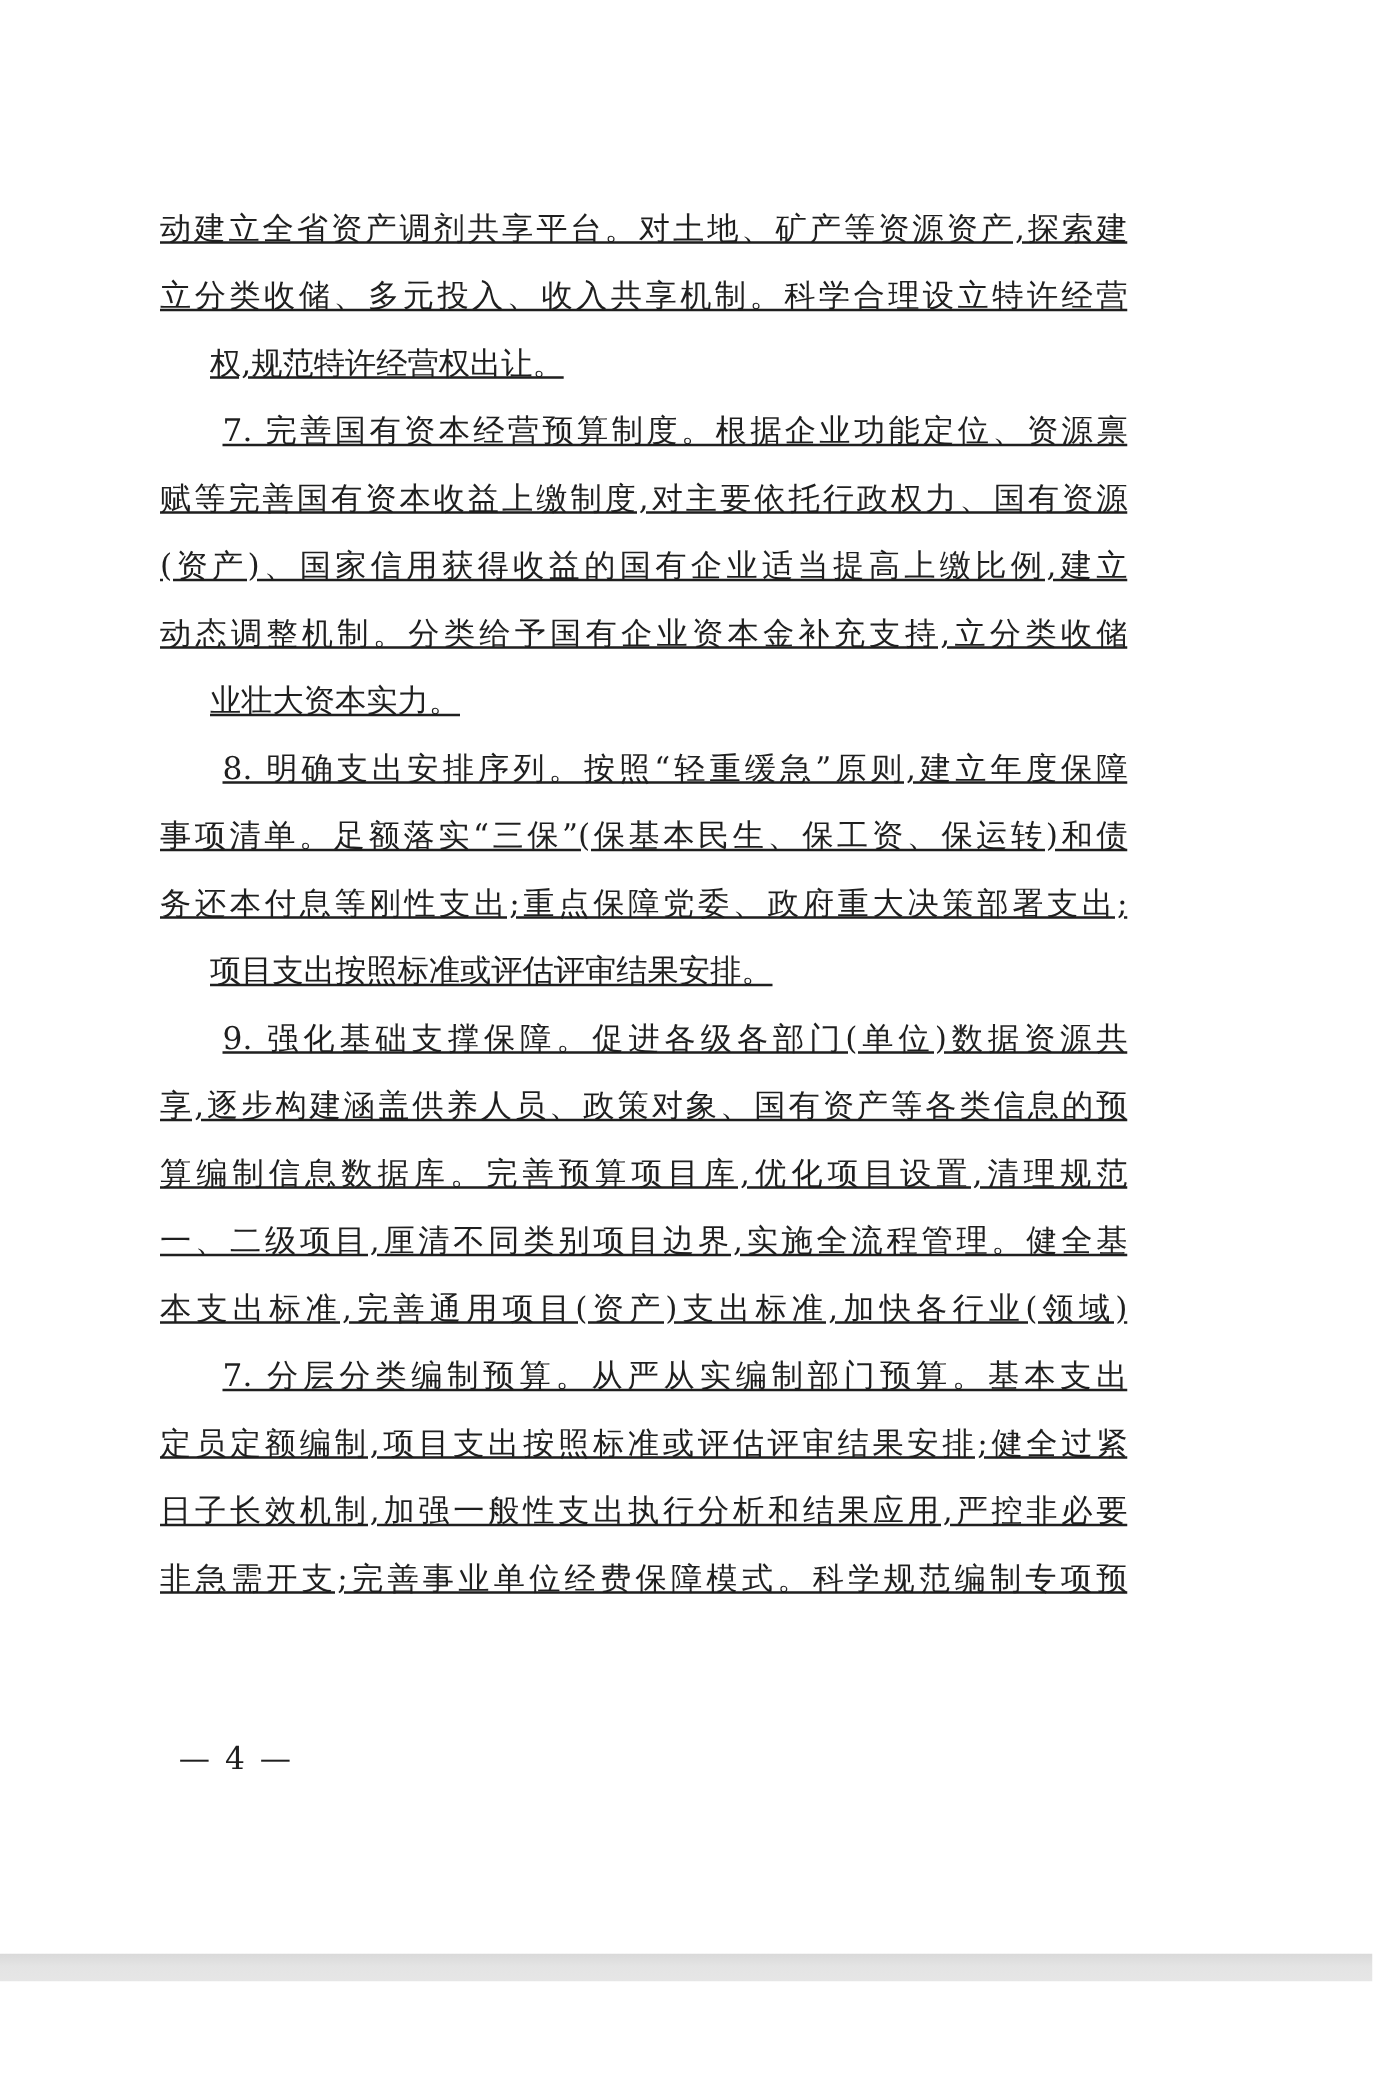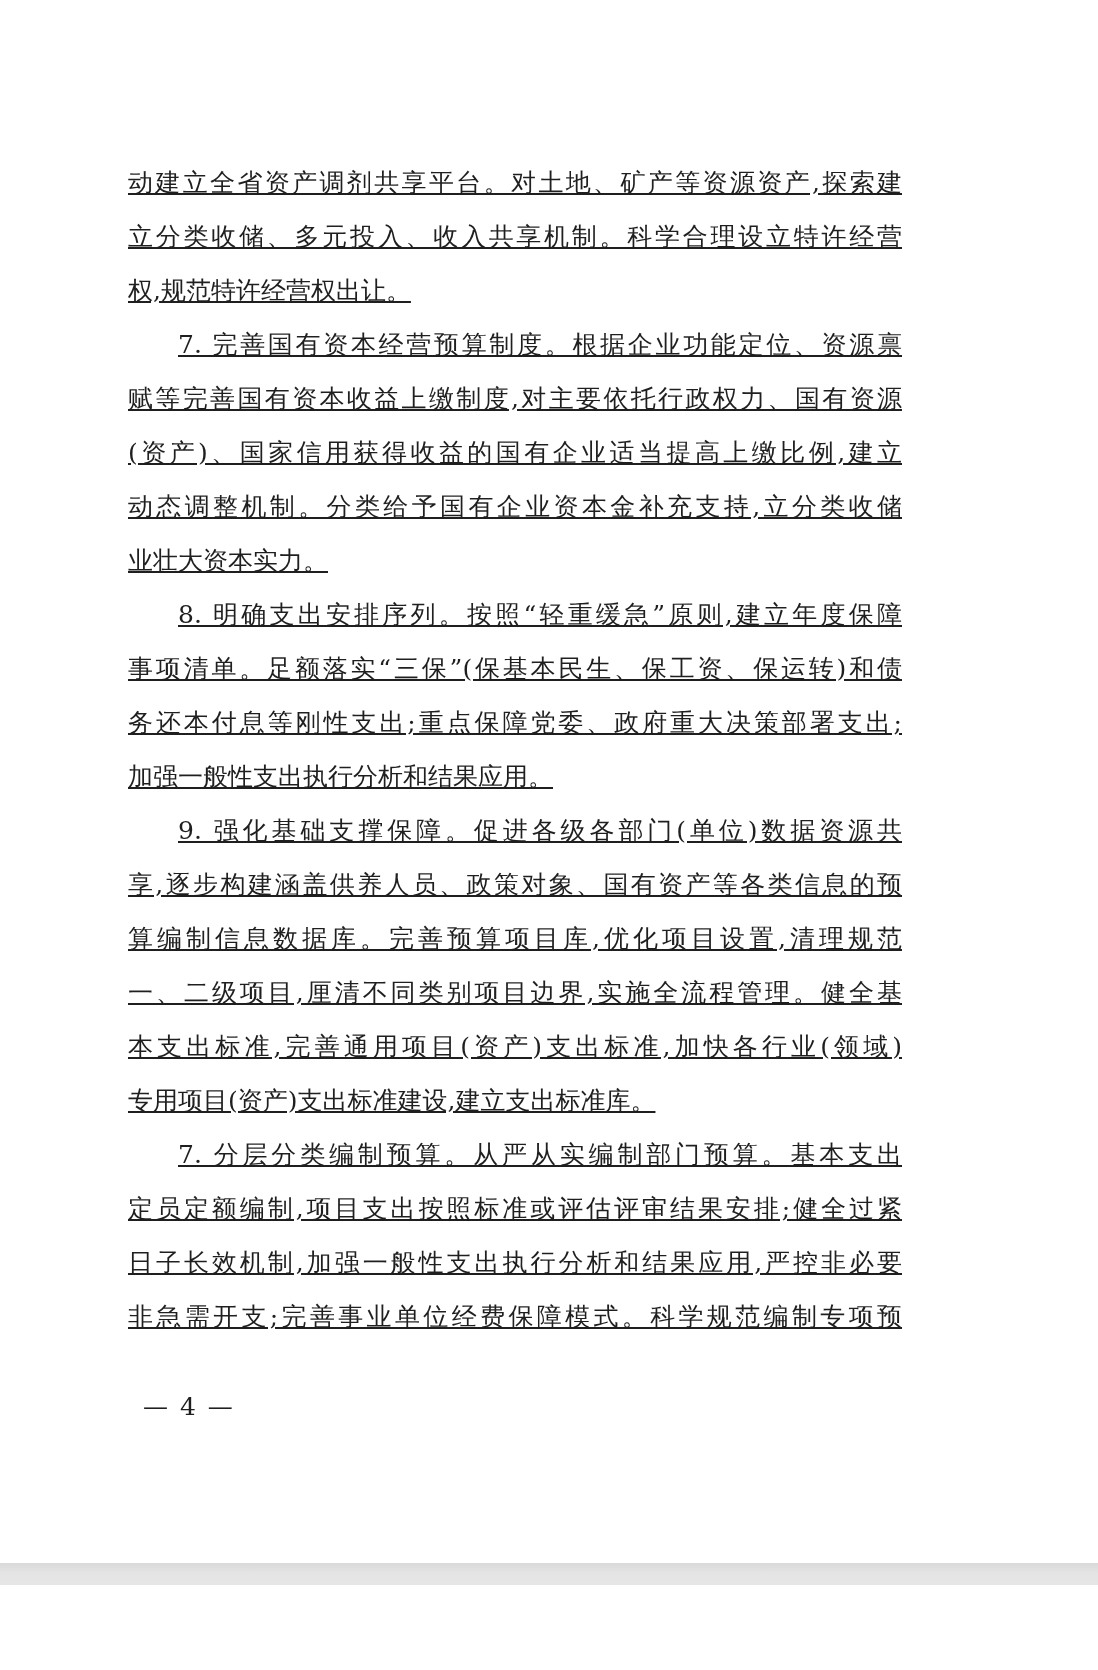--- a/index.html
+++ b/index.html
@@ -27,20 +27,21 @@
     height: 54px;
     text-align: justify;
     text-align-last: justify;
     text-justify: inter-character;
     overflow: hidden;
     text-decoration: underline;
   }
   .line.short {
     text-align: left;
     text-align-last: left;
+    margin-left: 40px;
   }
   .line.indent {
     text-indent: 2em;
   }
   .para.heading .line {
     font-weight: 700;
   }
   .page-number {
     position: absolute;
     left: 143px;
@@ -73,29 +74,28 @@
         <div class="line indent">7. 完善国有资本经营预算制度。根据企业功能定位、资源禀</div>
         <div class="line">赋等完善国有资本收益上缴制度,对主要依托行政权力、国有资源</div>
         <div class="line">(资产)、国家信用获得收益的国有企业适当提高上缴比例,建立</div>
         <div class="line">动态调整机制。分类给予国有企业资本金补充支持,立分类收储</div>
         <div class="line short">业壮大资本实力。</div>
       </div>
       <div class="para body">
         <div class="line indent">8. 明确支出安排序列。按照“轻重缓急”原则,建立年度保障</div>
         <div class="line">事项清单。足额落实“三保”(保基本民生、保工资、保运转)和债</div>
         <div class="line">务还本付息等刚性支出;重点保障党委、政府重大决策部署支出;</div>
-        <div class="line short">加强一般性支出执行分析和结果应用。</div>
+        <div class="line short">项目支出按照标准或评估评审结果安排。</div>
       </div>
       <div class="para body">
         <div class="line indent">9. 强化基础支撑保障。促进各级各部门(单位)数据资源共</div>
         <div class="line">享,逐步构建涵盖供养人员、政策对象、国有资产等各类信息的预</div>
         <div class="line">算编制信息数据库。完善预算项目库,优化项目设置,清理规范</div>
         <div class="line">一、二级项目,厘清不同类别项目边界,实施全流程管理。健全基</div>
         <div class="line">本支出标准,完善通用项目(资产)支出标准,加快各行业(领域)</div>
-        <div class="line short">专用项目(资产)支出标准建设,建立支出标准库。</div>
       </div>
       <div class="para body">
         <div class="line indent">7. 分层分类编制预算。从严从实编制部门预算。基本支出</div>
         <div class="line">定员定额编制,项目支出按照标准或评估评审结果安排;健全过紧</div>
         <div class="line">日子长效机制,加强一般性支出执行分析和结果应用,严控非必要</div>
         <div class="line">非急需开支;完善事业单位经费保障模式。科学规范编制专项预</div>
       </div>
     </div>
   <div class="page-number">— 4 —</div>
   <div class="page-separator"></div>

